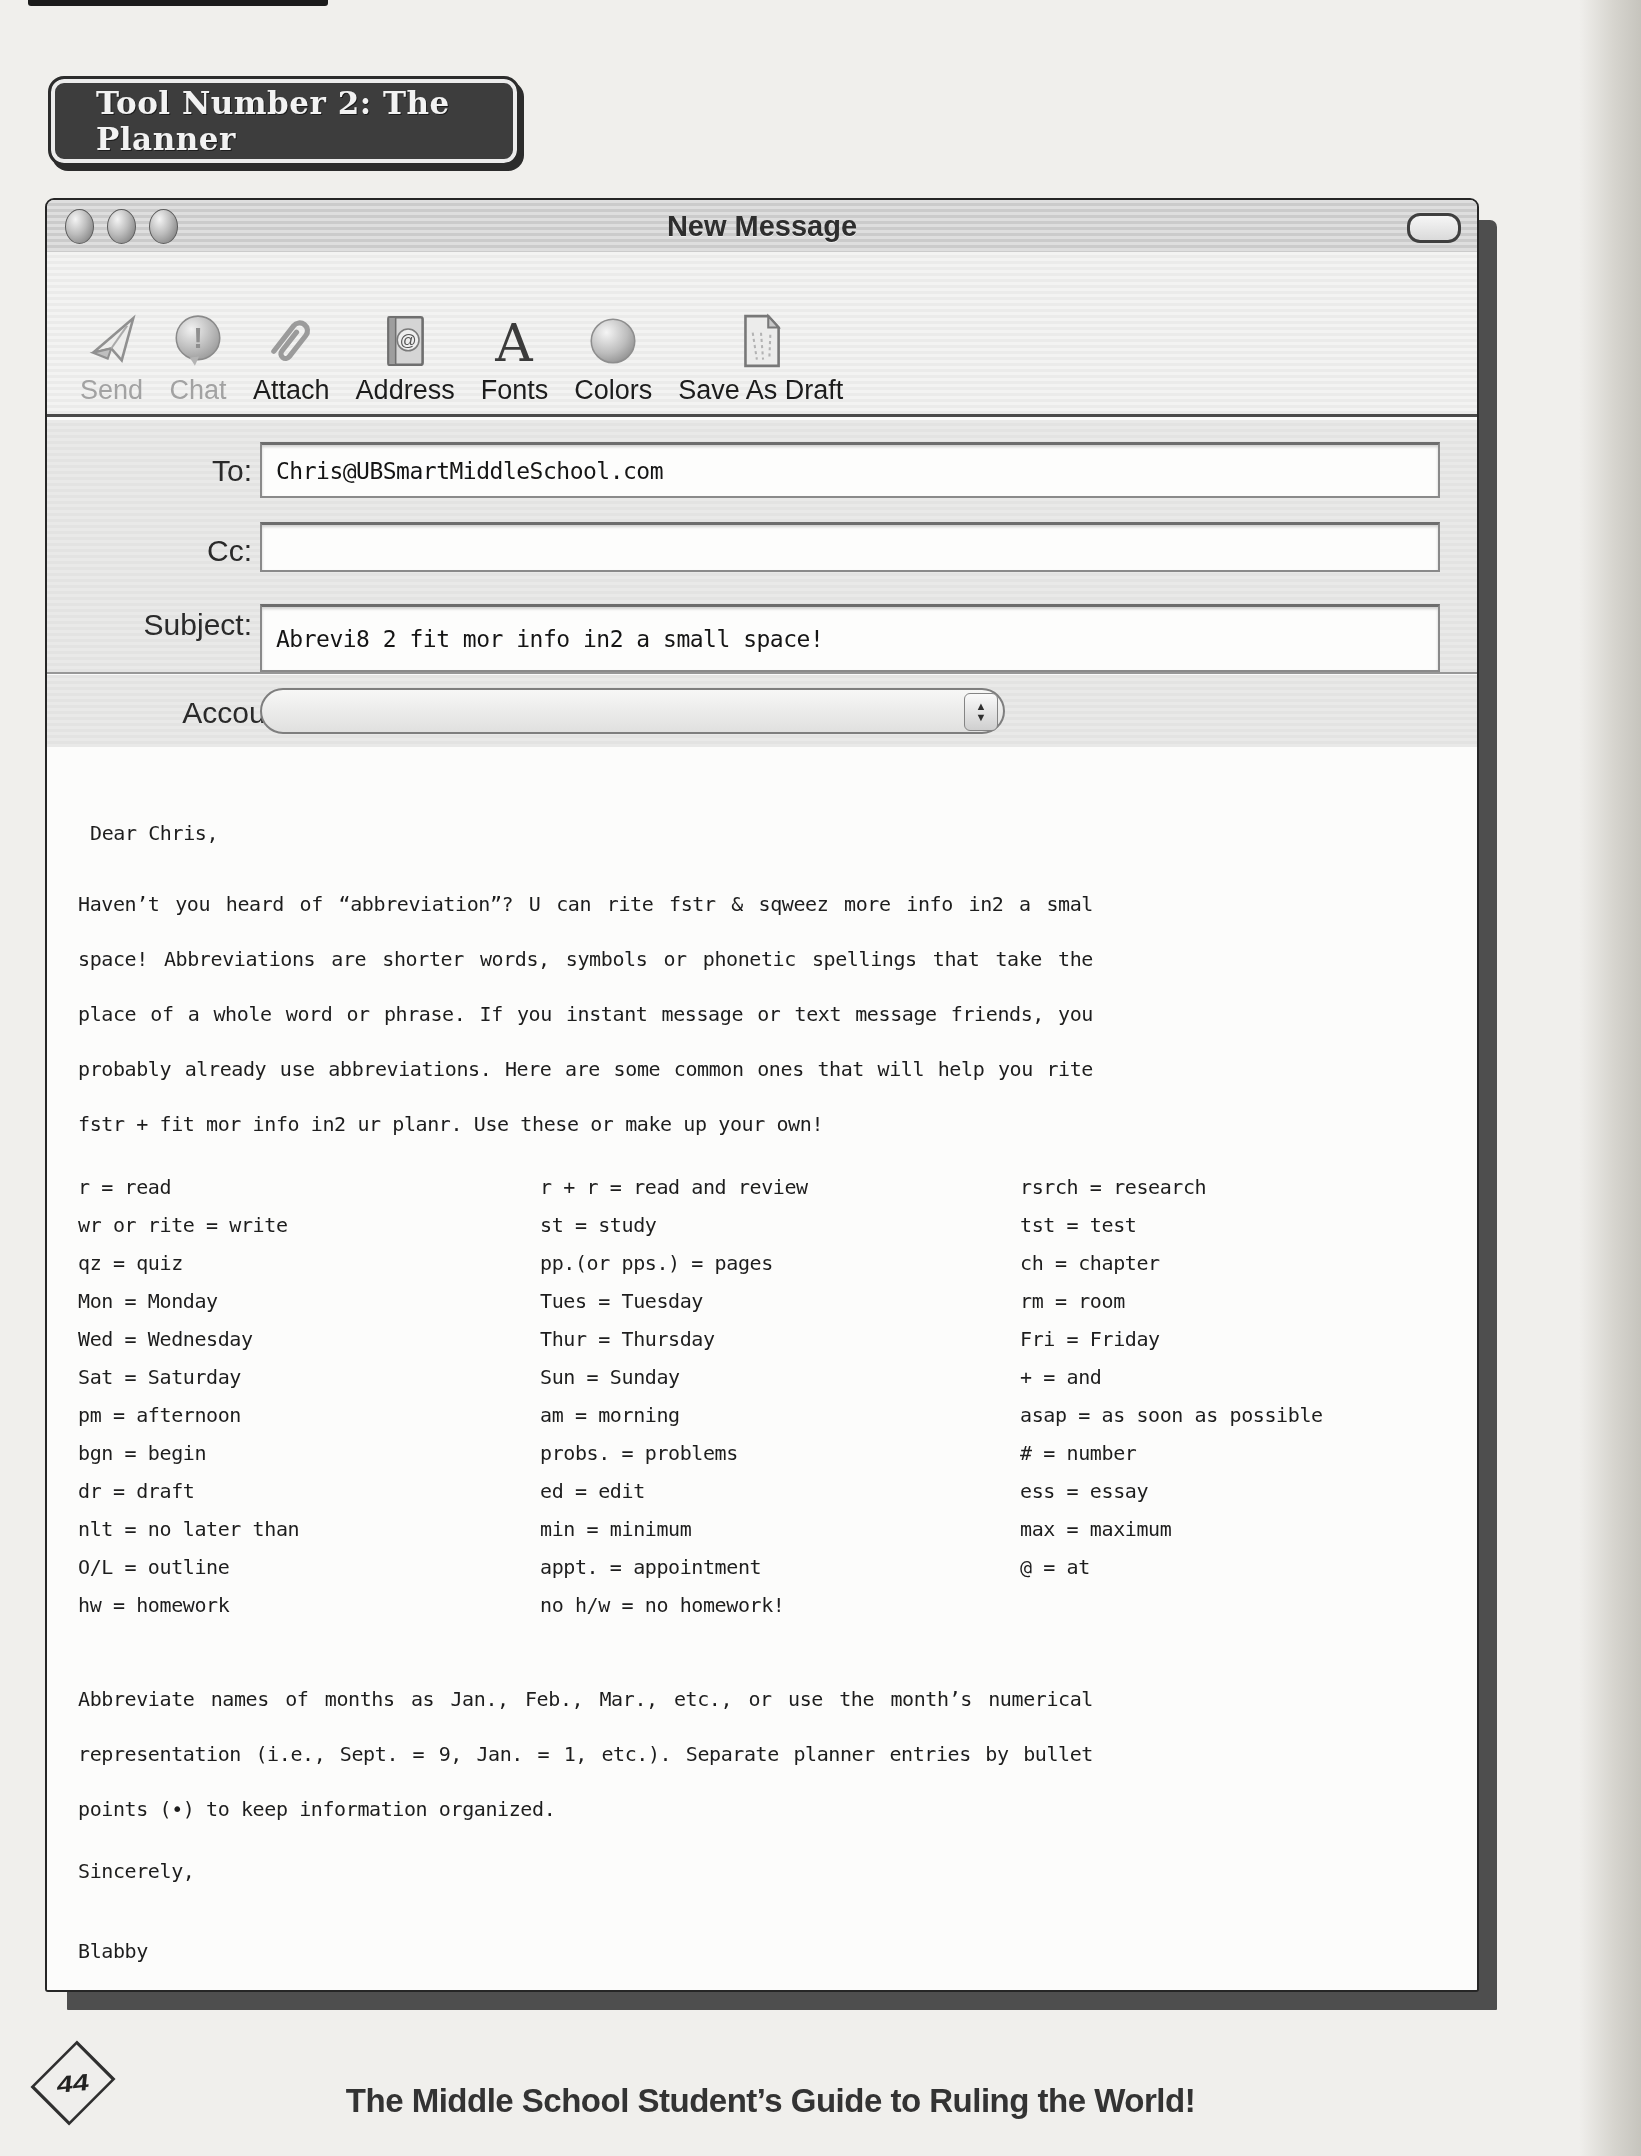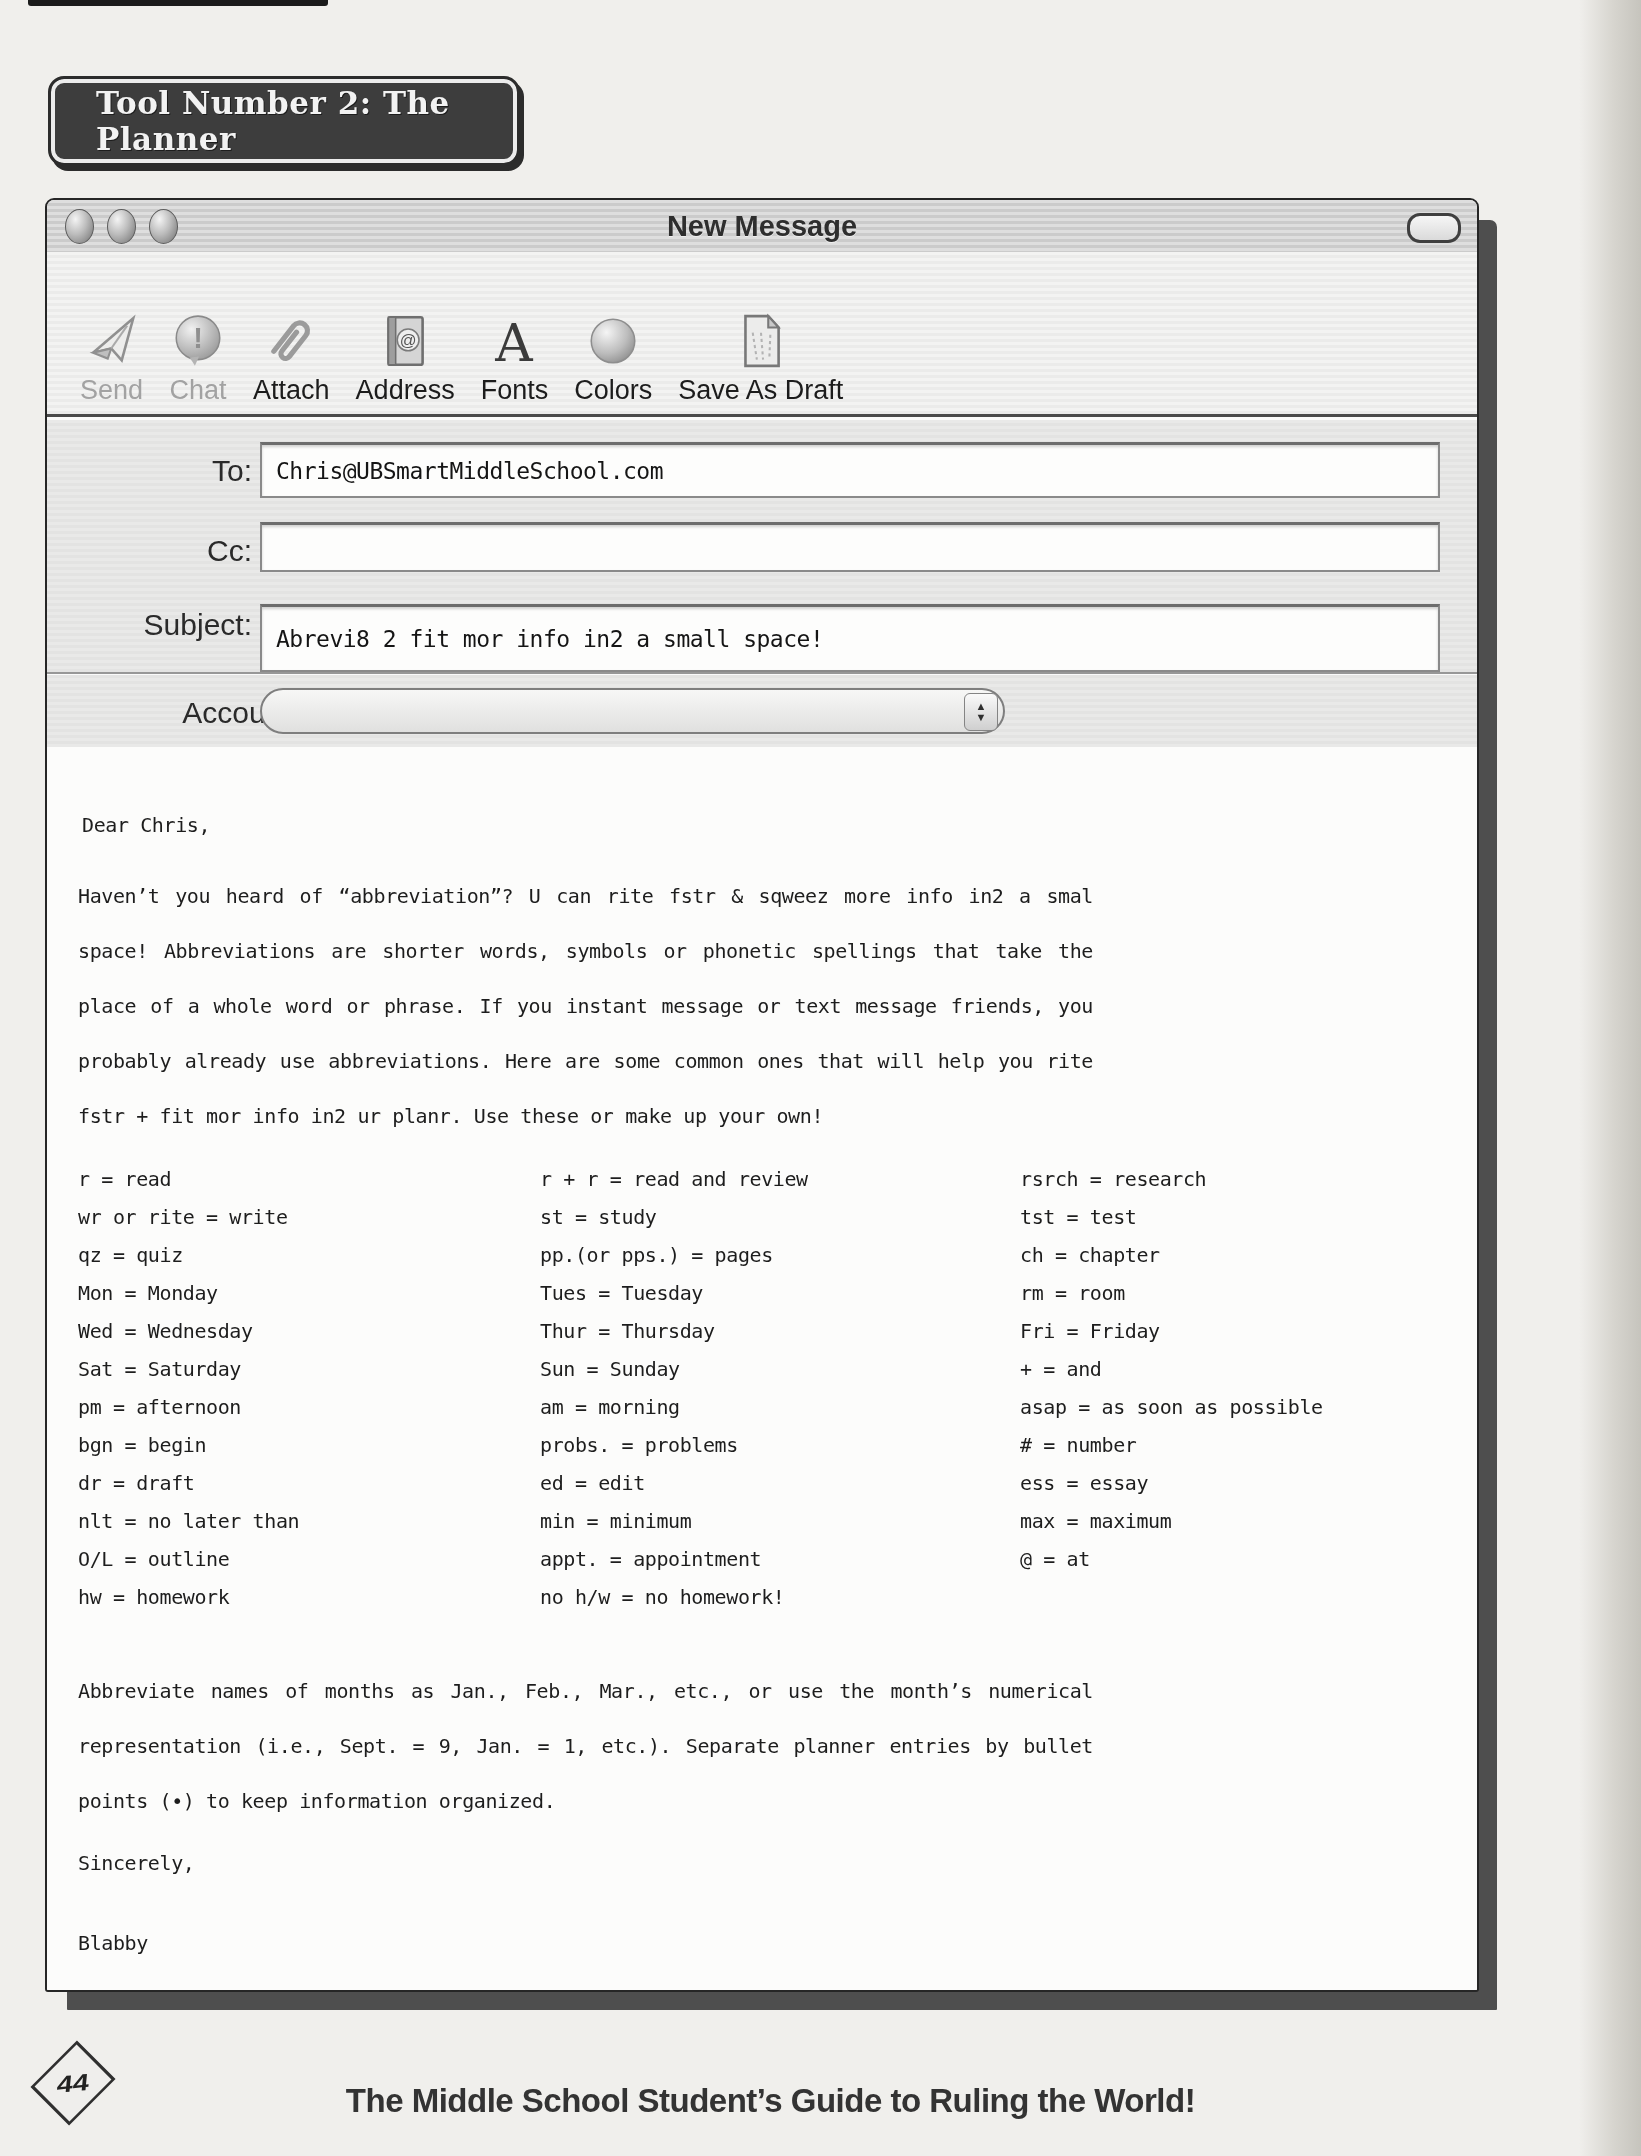--- a/index.html
+++ b/index.html
@@ -54,21 +54,21 @@
   .fdivider{position:absolute;left:0;right:0;top:252px;height:2px;background:#979797;border-bottom:1px solid #fafafa;}
   .combo{position:absolute;left:213px;top:268px;width:745px;height:46px;border:2px solid #7e7e7e;border-radius:24px;
     background:linear-gradient(#f7f7f6,#e0e0df);box-sizing:border-box;}
   .stepper{position:absolute;right:5px;top:3px;width:32px;height:36px;border:1px solid #848484;border-radius:6px;
     background:linear-gradient(#fafafa,#cfcfcf);display:flex;flex-direction:column;align-items:center;justify-content:center;
     line-height:11px;font-size:11px;color:#2f2f2f;}
 
   .mailbody{position:absolute;left:0;top:547px;right:0;bottom:0;background:#fcfcfb;overflow:hidden;
     padding:56px 0 0 31px;box-sizing:border-box;
     font-family:"DejaVu Sans Mono",monospace;color:#1d1d1d;letter-spacing:-0.4px;}
-  .salut{font-size:20px;line-height:36px;margin:4px;}
+  .salut{font-size:20px;line-height:36px;margin:12px;}
   .para{width:1015px;text-align:justify;font-size:20px;line-height:55px;margin:0;}
   .p1{margin-top:26px;}
   .cols{display:flex;margin-top:16px;}
   .colA{width:462px;}
   .colB{width:480px;}
   .colC{flex:1;}
   .cell{font-size:20px;line-height:38px;white-space:nowrap;}
   .p2{margin-top:48px;}
   .closing{margin-top:16px;font-size:20px;line-height:36px;}
   .signature{margin-top:44px;font-size:20px;line-height:36px;}

